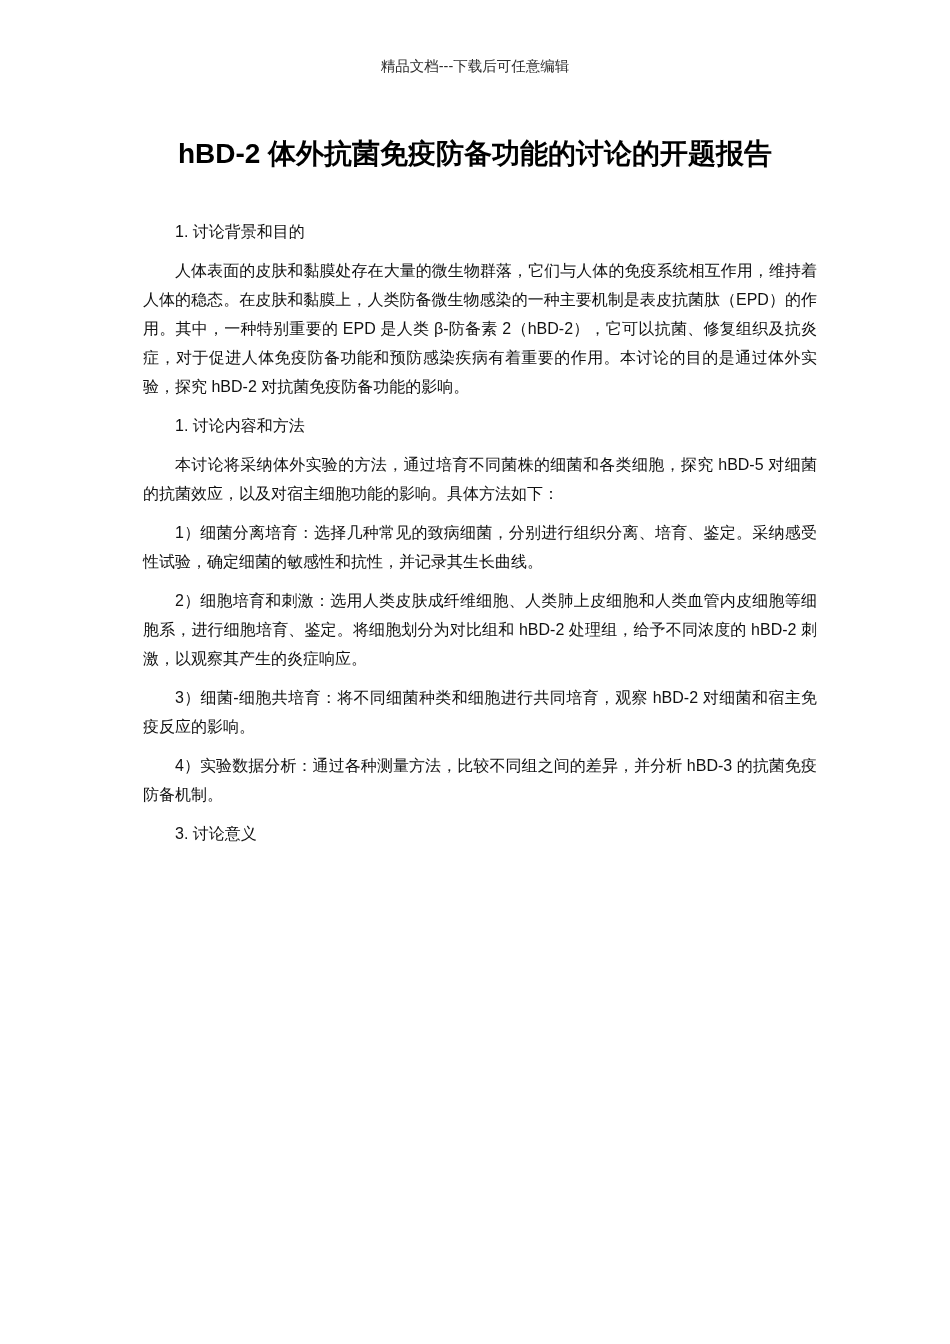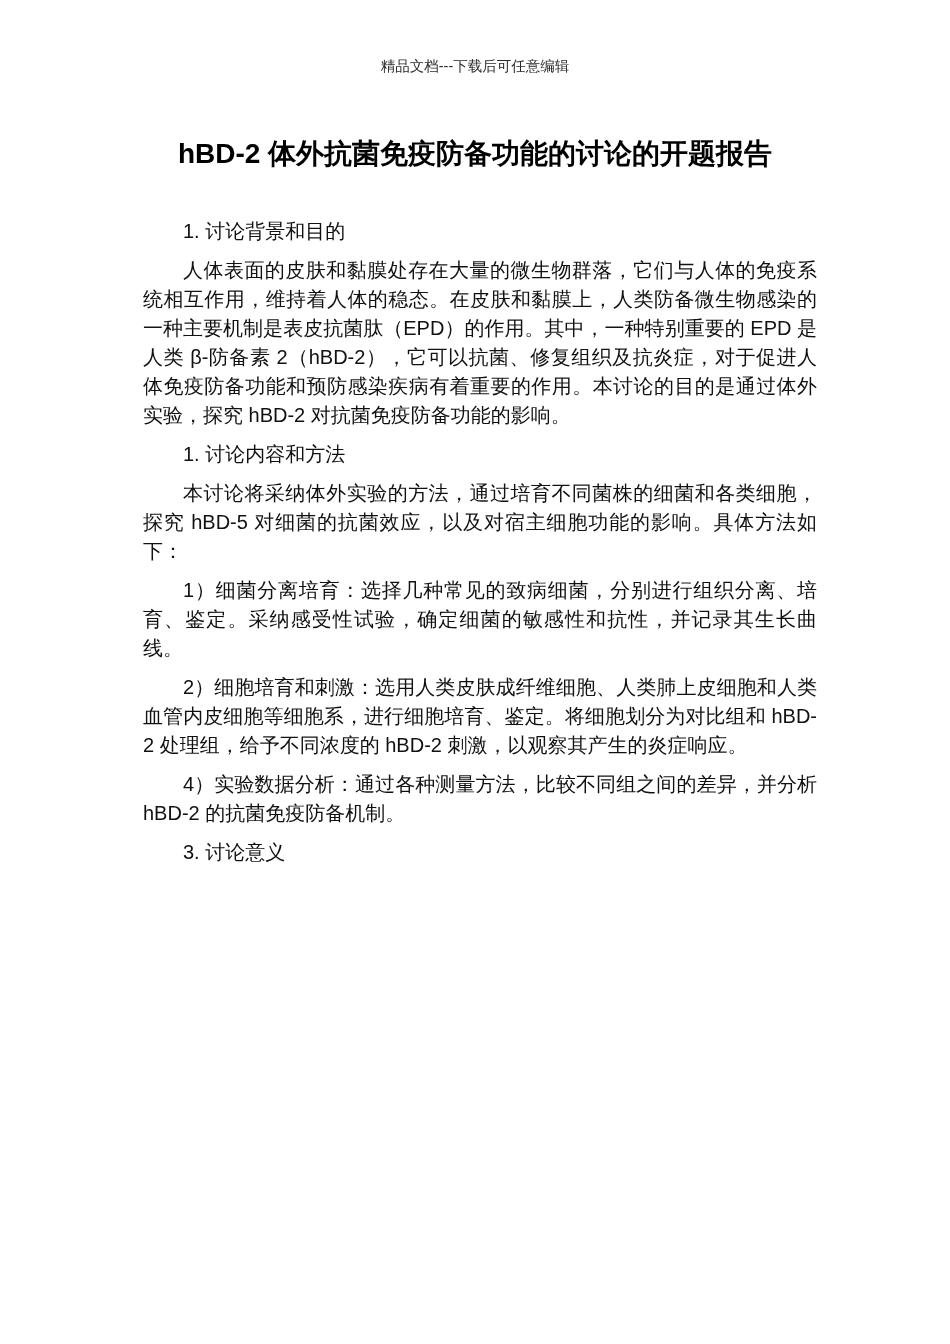--- a/index.html
+++ b/index.html
@@ -30,21 +30,21 @@
     padding: 0 56px;
     text-align: center;
     font-size: 28px;
     line-height: 34px;
     font-weight: 700;
     color: #000000;
   }
   .doc-content {
     margin-top: 46px;
     padding: 0 133px 0 143px;
-    font-size: 20px;
+    font-size: 16px;
     line-height: 29px;
     text-align: justify;
     color: #111111;
   }
   .doc-content .block {
     margin: 10px 0;
     text-indent: 2em;
   }
   .section-heading {
     font-weight: 400; 
@@ -61,18 +61,19 @@
 
   <div class="doc-content">
 
     <div class="block section-heading">1. 讨论背景和目的</div>
     <p class="block">人体表面的皮肤和黏膜处存在大量的微生物群落，它们与人体的免疫系统相互作用，维持着人体的稳态。在皮肤和黏膜上，人类防备微生物感染的一种主要机制是表皮抗菌肽（EPD）的作用。其中，一种特别重要的 EPD 是人类 β-防备素 2（hBD-2），它可以抗菌、修复组织及抗炎症，对于促进人体免疫防备功能和预防感染疾病有着重要的作用。本讨论的目的是通过体外实验，探究 hBD-2 对抗菌免疫防备功能的影响。</p>
 
     <div class="block section-heading">1. 讨论内容和方法</div>
     <p class="block">本讨论将采纳体外实验的方法，通过培育不同菌株的细菌和各类细胞，探究 hBD-5 对细菌的抗菌效应，以及对宿主细胞功能的影响。具体方法如下：</p>
     <p class="block">1）细菌分离培育：选择几种常见的致病细菌，分别进行组织分离、培育、鉴定。采纳感受性试验，确定细菌的敏感性和抗性，并记录其生长曲线。</p>
     <p class="block">2）细胞培育和刺激：选用人类皮肤成纤维细胞、人类肺上皮细胞和人类血管内皮细胞等细胞系，进行细胞培育、鉴定。将细胞划分为对比组和 hBD-2 处理组，给予不同浓度的 hBD-2 刺激，以观察其产生的炎症响应。</p>
-    <p class="block">4）实验数据分析：通过各种测量方法，比较不同组之间的差异，并分析 hBD-2 的抗菌免疫防备机制。</p>
+    <p class="block">3）细菌-细胞共培育：将不同细菌种类和细胞进行共同培育，观察 hBD-2 对细菌和宿主免疫反应的影响。</p>
+    <p class="block">4）实验数据分析：通过各种测量方法，比较不同组之间的差异，并分析 hBD-3 的抗菌免疫防备机制。</p>
 
     <div class="block section-heading">3. 讨论意义</div>
 
   </div>
 </div>
 
 </body></html>

